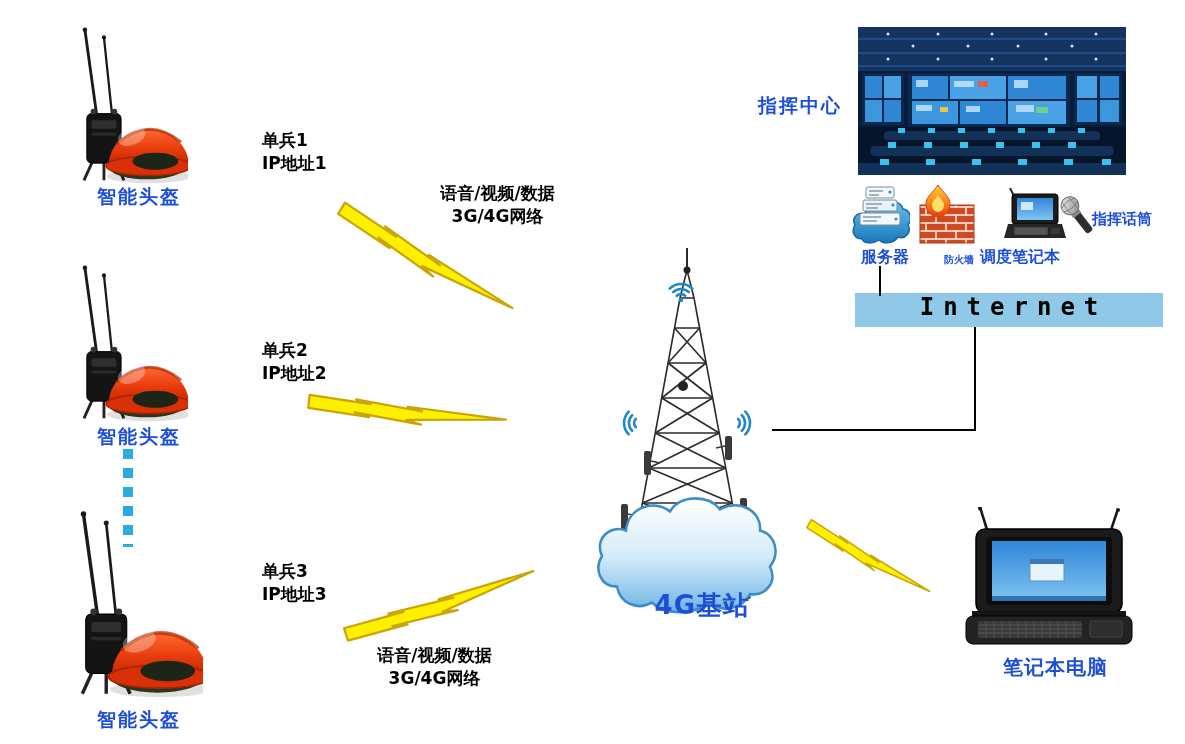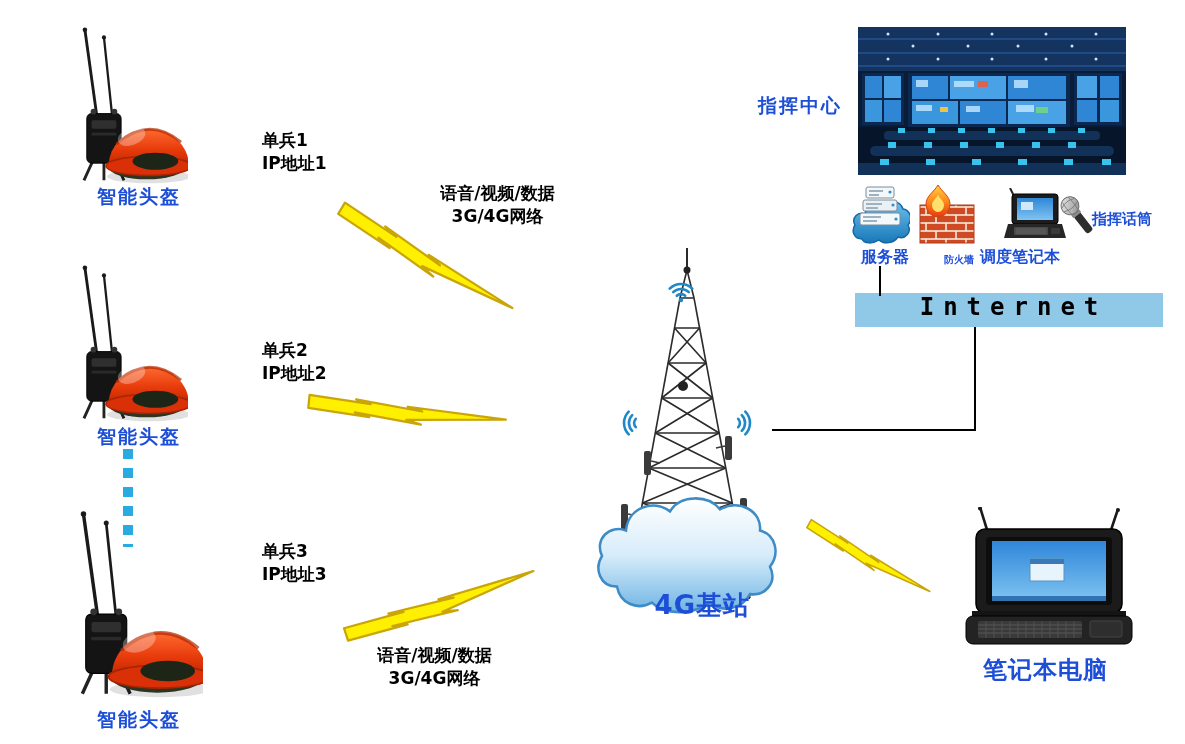--- a/index.html
+++ b/index.html
@@ -96,21 +96,21 @@
   <div class="lbl" style="left:97px;top:707px;font-size:19px;letter-spacing:2px">智能头盔</div>
 
   <div class="abs two-line" style="left:262px;top:129px">
     <div>单兵1</div>
     <div>IP地址1</div>
   </div>
   <div class="abs two-line" style="left:262px;top:339px">
     <div>单兵2</div>
     <div>IP地址2</div>
   </div>
-  <div class="abs two-line" style="left:262px;top:540px">
+  <div class="abs two-line" style="left:262px;top:560px">
     <div>单兵3</div>
     <div>IP地址3</div>
   </div>
 
   <div class="abs two-line" style="left:405px;top:182px;width:185px;text-align:center">
     <div>语音/视频/数据</div>
     <div>3G/4G网络</div>
   </div>
   <div class="abs two-line" style="left:342px;top:644px;width:185px;text-align:center">
     <div>语音/视频/数据</div>
@@ -299,21 +299,21 @@
     <rect x="70" y="52" width="34" height="22" fill="#e8f4fc" stroke="#5a93c0"></rect>
     <rect x="70" y="52" width="34" height="5" fill="#3a78b8"></rect>
     <rect x="32" y="89" width="114" height="5" fill="#1f5fa0" opacity="0.8"></rect>
     <rect x="12" y="104" width="154" height="7" fill="#141414"></rect>
     <rect x="6" y="109" width="166" height="28" rx="7" fill="#232323" stroke="#000"></rect>
     <rect x="18" y="114" width="104" height="17" rx="2" fill="#3a3a3a"></rect>
     <path d="M18,118 H122 M18,122 H122 M18,126 H122" stroke="#565656" stroke-width="1"></path>
     <path d="M26,114 V131 M34,114 V131 M42,114 V131 M50,114 V131 M58,114 V131 M66,114 V131 M74,114 V131 M82,114 V131 M90,114 V131 M98,114 V131 M106,114 V131 M114,114 V131" stroke="#565656" stroke-width="0.8"></path>
     <rect x="130" y="114" width="32" height="16" rx="2" fill="#2e2e2e" stroke="#444"></rect>
   </svg>
-  <div class="lbl center" style="left:972px;top:654px;width:136px;font-size:24px;letter-spacing:1px">笔记本电脑</div>
+  <div class="lbl center" style="left:972px;top:654px;width:136px;font-size:20px;letter-spacing:1px">笔记本电脑</div>
 
   <svg class="abs" style="left:0;top:0;pointer-events:none" width="1185" height="744">
     <line x1="128" y1="449" x2="128" y2="547" stroke="#29abe2" stroke-width="10" stroke-dasharray="10 9"></line>
     <path d="M880,266 V296" stroke="#000" stroke-width="2" fill="none"></path>
     <path d="M975,327 V430 H772" stroke="#000" stroke-width="2" fill="none"></path>
     <g>
         <use href="#bolt" transform="translate(343,203) rotate(15) scale(0.9)"></use>
       </g>
     <g>
         <use href="#bolt" transform="translate(308,396) rotate(-10) scale(0.9)"></use>

